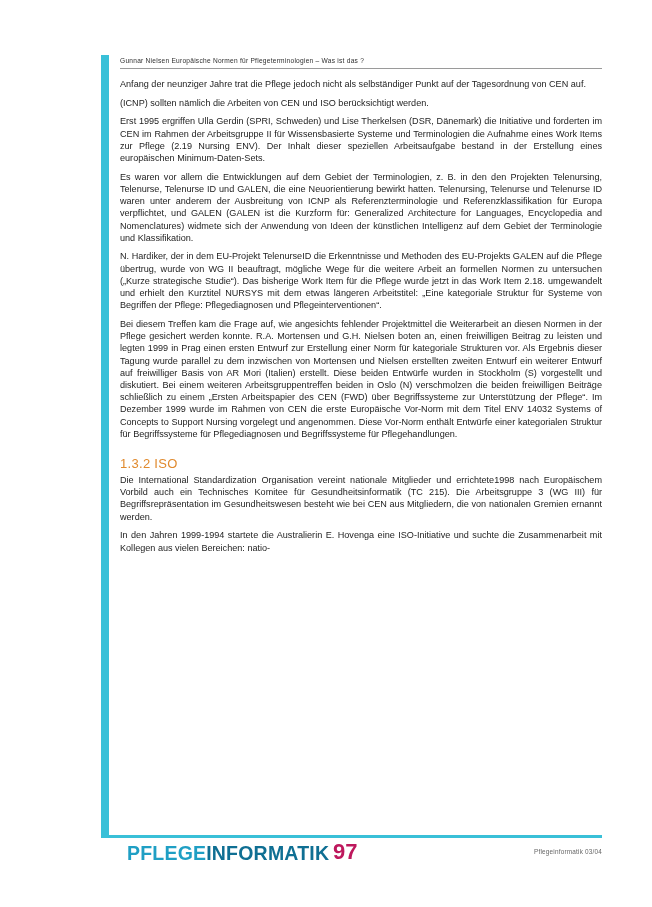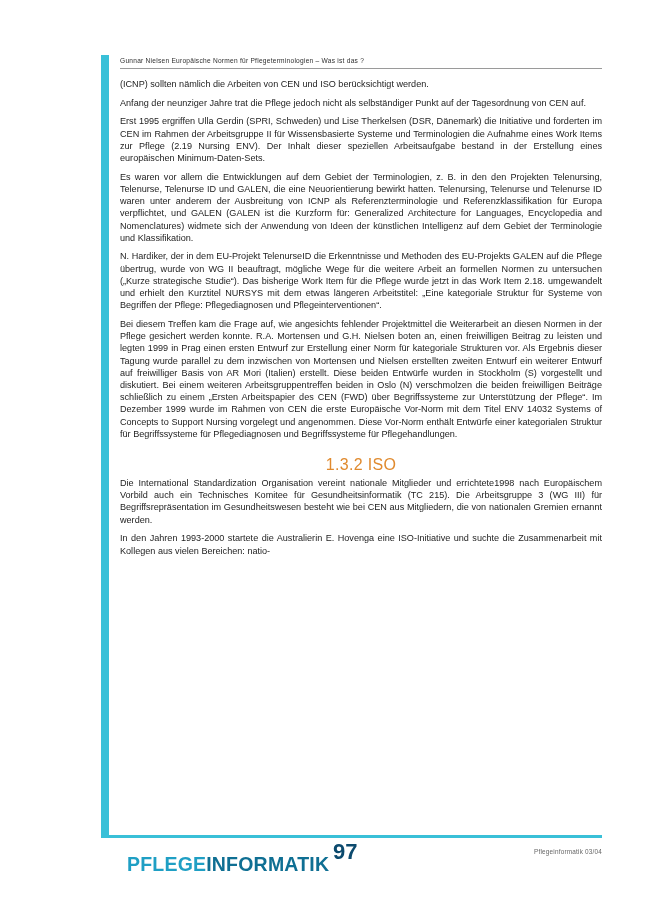--- a/index.html
+++ b/index.html
@@ -58,59 +58,58 @@
     margin: 0 0 6.5px 0;
     font-size: 9.1px;
     line-height: 12.2px;
     color: #1d1d1d;
     text-align: justify;
     -webkit-hyphens: none;
     hyphens: none;
   }
   h2.sub {
     margin: 16px 0 3px 0;
-    font-size: 16px;
+    font-size: 13px;
     font-weight: normal;
     color: #e08a2e;
     letter-spacing: 0.3px;
-    text-align: center;
   }
   
   .footer {
     position: absolute;
     left: 101px;
     top: 838px;
     width: 501px;
     height: 30px;
   }
   .footer-band {
     position: absolute;
     left: 0;
     top: 0;
     width: 501px;
     height: 30px;
     background: #ffffff;
   }
   .brand {
     position: absolute;
     left: 26px;
-    top: 15px;
+    top: 4px;
     font-size: 19.5px;
     font-weight: bold;
     letter-spacing: 0.2px;
     color: #1f9fc4;
   }
   .brand .b2 { color: #0f6f93; }
   .page-number {
     position: absolute;
     left: 232px;
     top: 1px;
     font-size: 22px;
     font-weight: bold;
-    color: #0c4a6e;
+    color: #be185d;
   }
   .footer-right {
     position: absolute;
     right: 0;
     top: 10px;
     font-size: 6.4px;
     color: #666;
     letter-spacing: 0.2px;
     white-space: nowrap;
   }
@@ -127,30 +126,30 @@
 <body>
 
 <div class="page">
 
   <div class="left-bar"></div>
 
   <div class="running-head">Gunnar Nielsen  Europäische Normen für Pflegeterminologien – Was ist das ?</div>
   <div class="head-rule"></div>
 
   <div class="column">
+    <p class="body">Anfang der neunziger Jahre trat die Pflege jedoch nicht als selbständiger Punkt auf der Tagesordnung von CEN auf.</p>
     <p class="body">(ICNP) sollten nämlich die Arbeiten von CEN und ISO berücksichtigt werden.</p>
-    <p class="body">Anfang der neunziger Jahre trat die Pflege jedoch nicht als selbständiger Punkt auf der Tagesordnung von CEN auf.</p>
     <p class="body">Erst 1995 ergriffen Ulla Gerdin (SPRI, Schweden) und Lise Therkelsen (DSR, Dänemark) die Initiative und forderten im CEN im Rahmen der Arbeitsgruppe II für Wissensbasierte Systeme und Terminologien die Aufnahme eines Work Items zur Pflege (2.19 Nursing ENV). Der Inhalt dieser speziellen Arbeitsaufgabe bestand in der Erstellung eines europäischen Minimum-Daten-Sets.</p>
     <p class="body">Es waren vor allem die Entwicklungen auf dem Gebiet der Terminologien, z. B. in den den Projekten Telenursing, Telenurse, Telenurse ID und GALEN, die eine Neuorientierung bewirkt hatten. Telenursing, Telenurse und Telenurse ID waren unter anderem der Ausbreitung von ICNP als Referenzterminologie und Referenzklassifikation für Europa verpflichtet, und GALEN (GALEN ist die Kurzform für: Generalized Architecture for Languages, Encyclopedia and Nomenclatures) widmete sich der Anwendung von Ideen der künstlichen Intelligenz auf dem Gebiet der Terminologie und Klassifikation.</p>
     <p class="body">N. Hardiker, der in dem EU-Projekt TelenurseID die Erkenntnisse und Methoden des EU-Projekts GALEN auf die Pflege übertrug, wurde von WG II beauftragt, mögliche Wege für die weitere Arbeit an formellen Normen zu untersuchen („Kurze strategische Studie“). Das bisherige Work Item für die Pflege wurde jetzt in das Work Item 2.18. umgewandelt und erhielt den Kurztitel NURSYS mit dem etwas längeren Arbeitstitel: „Eine kategoriale Struktur für Systeme von Begriffen der Pflege: Pflegediagnosen und Pflegeinterventionen“.</p>
     <p class="body">Bei diesem Treffen kam die Frage auf, wie angesichts fehlender Projektmittel die Weiterarbeit an diesen Normen in der Pflege gesichert werden konnte. R.A. Mortensen und G.H. Nielsen boten an, einen freiwilligen Beitrag zu leisten und legten 1999 in Prag einen ersten Entwurf zur Erstellung einer Norm für kategoriale Strukturen vor. Als Ergebnis dieser Tagung wurde parallel zu dem inzwischen von Mortensen und Nielsen erstellten zweiten Entwurf ein weiterer Entwurf auf freiwilliger Basis von AR Mori (Italien) erstellt. Diese beiden Entwürfe wurden in Stockholm (S) vorgestellt und diskutiert. Bei einem weiteren Arbeitsgruppentreffen beiden in Oslo (N) verschmolzen die beiden freiwilligen Beiträge schließlich zu einem „Ersten Arbeitspapier des CEN (FWD) über Begriffssysteme zur Unterstützung der Pflege“. Im Dezember 1999 wurde im Rahmen von CEN die erste Europäische Vor-Norm mit dem Titel ENV 14032 Systems of Concepts to Support Nursing vorgelegt und angenommen. Diese Vor-Norm enthält Entwürfe einer kategorialen Struktur für Begriffssysteme für Pflegediagnosen und Begriffssysteme für Pflegehandlungen.</p>
 
     <h2 class="sub">1.3.2 ISO</h2>
     <p class="body">Die International Standardization Organisation vereint nationale Mitglieder und errichtete1998 nach Europäischem Vorbild auch ein Technisches Komitee für Gesundheitsinformatik (TC 215). Die Arbeitsgruppe 3 (WG III) für Begriffsrepräsentation im Gesundheitswesen besteht wie bei CEN aus Mitgliedern, die von nationalen Gremien ernannt werden.</p>
-    <p class="body">In den Jahren 1993-2000 startete die Australierin E. Hovenga eine ISO-Initiative und suchte die Zusammenarbeit mit Kollegen aus vielen Bereichen: natio-</p>
+    <p class="body">In den Jahren 1999-1994 startete die Australierin E. Hovenga eine ISO-Initiative und suchte die Zusammenarbeit mit Kollegen aus vielen Bereichen: natio-</p>
   </div>
 
   <div class="footer-rule"></div>
   <div class="footer">
     <div class="footer-band"></div>
     <div class="brand"><span>PFLEGE</span><span class="b2">INFORMATIK</span></div>
     <div class="page-number">97</div>
     <div class="footer-right">Pflegeinformatik   03/04</div>
   </div>
 

